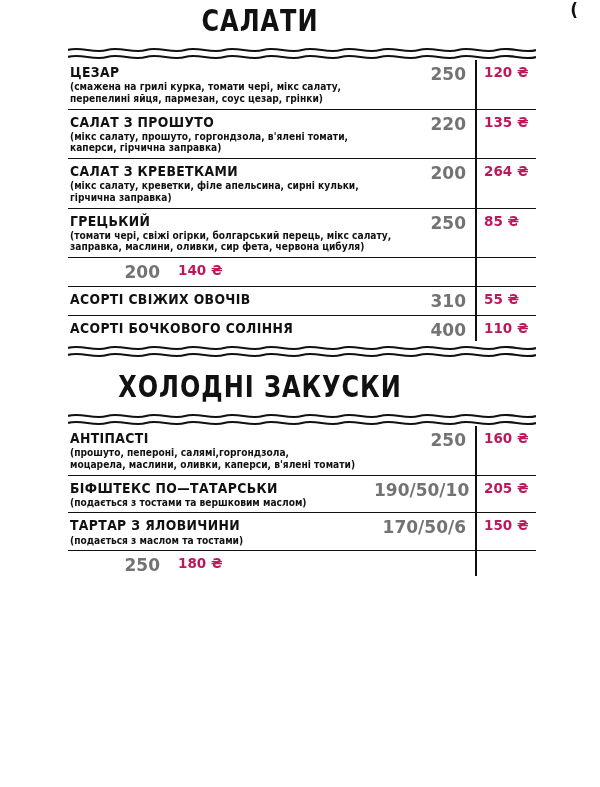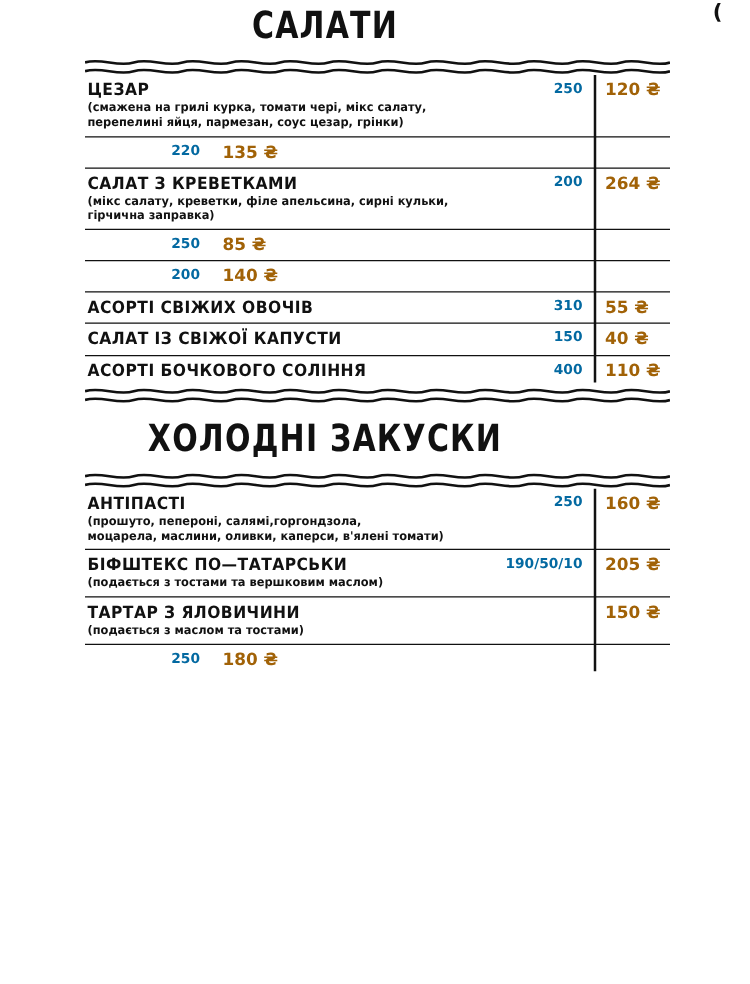--- a/index.html
+++ b/index.html
@@ -119,36 +119,36 @@
   }
   .item-desc div { white-space: nowrap; }
 
   .col-weight {
     flex: 0 0 auto;
     width: 92px;
     text-align: right;
     padding: 5px 9px 4px 0;
     font-family: "DejaVu Sans", sans-serif;
     font-weight: bold;
-    font-size: 11px;
+    font-size: 17px;
     line-height: 1.12;
-    color: #0369a1;
+    color: #737373;
     white-space: nowrap;
   }
 
   .col-price {
     flex: 0 0 auto;
     width: 61px;
     text-align: left;
     padding: 5px 0 4px 9px;
     font-family: "DejaVu Sans", sans-serif;
     font-weight: bold;
     font-size: 13.5px;
     line-height: 1.12;
-    color: #a16207;
+    color: #be185d;
     white-space: nowrap;
     box-sizing: border-box;
   }
 
   .gap-after-section { height: 12px; }
   .gap-title-top { height: 10px; }
 </style>
 </head>
 <body>
 
@@ -175,61 +175,68 @@
           <div class="item-desc">
             <div>(смажена на грилі курка, томати чері, мікс салату,</div>
             <div>перепелині яйця, пармезан, соус цезар, грінки)</div>
           </div>
         </div>
         <div class="col-weight">250</div>
         <div class="col-price">120 ₴</div>
       </div>
 
       <div class="row">
+        <div class="row-main">
+          <div class="item-name">САЛАТ З ПРОШУТО</div>
+          <div class="item-desc">
+            <div>(мікс салату, прошуто, горгондзола, в'ялені томати,</div>
+            <div>каперси, гірчична заправка)</div>
+          </div>
+        </div>
         <div class="col-weight">220</div>
         <div class="col-price">135 ₴</div>
       </div>
 
       <div class="row">
         <div class="row-main">
           <div class="item-name">САЛАТ З КРЕВЕТКАМИ</div>
           <div class="item-desc">
             <div>(мікс салату, креветки, філе апельсина, сирні кульки,</div>
             <div>гірчична заправка)</div>
           </div>
         </div>
         <div class="col-weight">200</div>
         <div class="col-price">264 ₴</div>
       </div>
 
       <div class="row">
+        <div class="row-main">
+          <div class="item-name">ГРЕЦЬКИЙ</div>
+          <div class="item-desc">
+            <div>(томати чері, свіжі огірки, болгарський перець, мікс салату,</div>
+            <div>заправка, маслини, оливки, сир фета, червона цибуля)</div>
+          </div>
+        </div>
         <div class="col-weight">250</div>
         <div class="col-price">85 ₴</div>
       </div>
 
       <div class="row">
         <div class="col-weight">200</div>
         <div class="col-price">140 ₴</div>
       </div>
 
       <div class="row">
         <div class="row-main">
           <div class="item-name">АСОРТІ СВІЖИХ ОВОЧІВ</div>
         </div>
         <div class="col-weight">310</div>
         <div class="col-price">55 ₴</div>
       </div>
 
-      <div class="row">
-        <div class="row-main">
-          <div class="item-name">САЛАТ ІЗ СВІЖОЇ КАПУСТИ</div>
-        </div>
-        <div class="col-weight">150</div>
-        <div class="col-price">40 ₴</div>
-      </div>
 
       <div class="row no-rule">
         <div class="row-main">
           <div class="item-name">АСОРТІ БОЧКОВОГО СОЛІННЯ</div>
         </div>
         <div class="col-weight">400</div>
         <div class="col-price">110 ₴</div>
       </div>
     </div>
 
@@ -279,20 +286,21 @@
         <div class="col-price">205 ₴</div>
       </div>
 
       <div class="row">
         <div class="row-main">
           <div class="item-name">ТАРТАР З ЯЛОВИЧИНИ</div>
           <div class="item-desc">
             <div>(подається з маслом та тостами)</div>
           </div>
         </div>
+        <div class="col-weight">170/50/6</div>
         <div class="col-price">150 ₴</div>
       </div>
 
       <div class="row no-rule">
         <div class="col-weight">250</div>
         <div class="col-price">180 ₴</div>
       </div>
     </div>
   </div>
 

